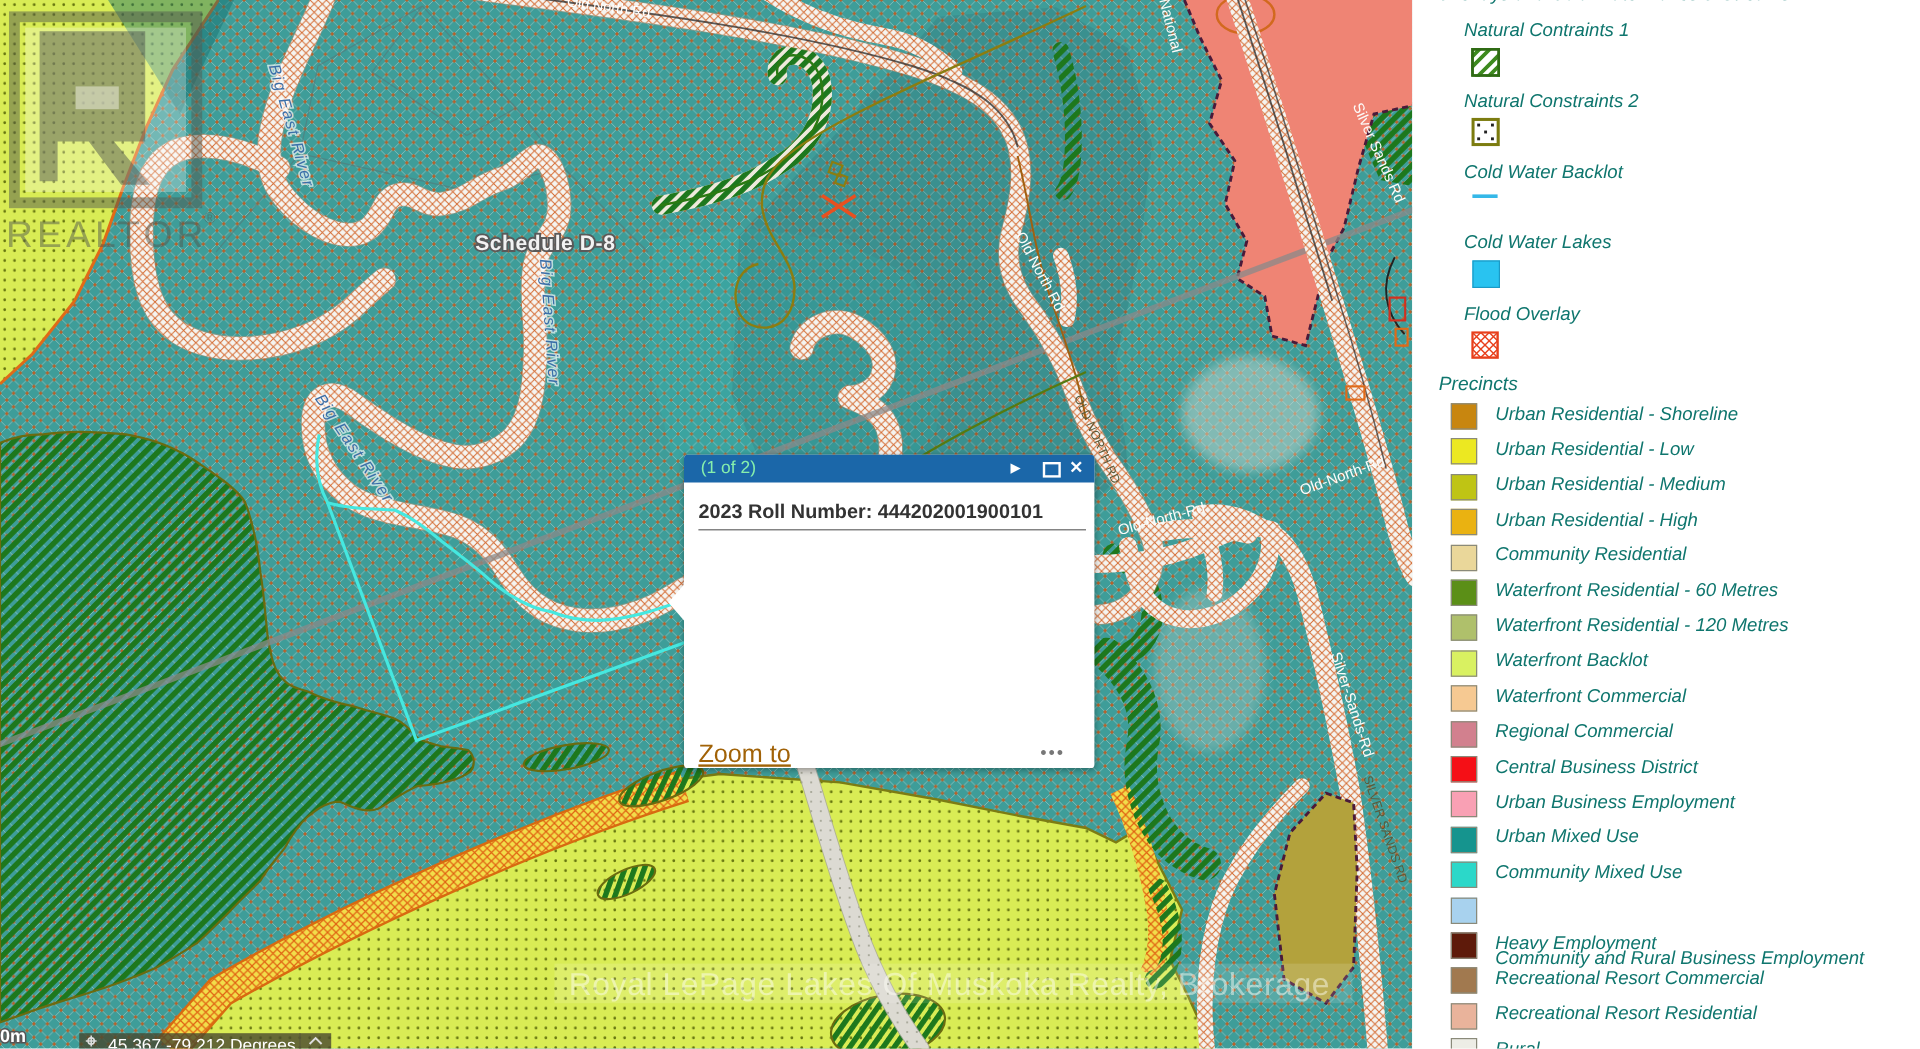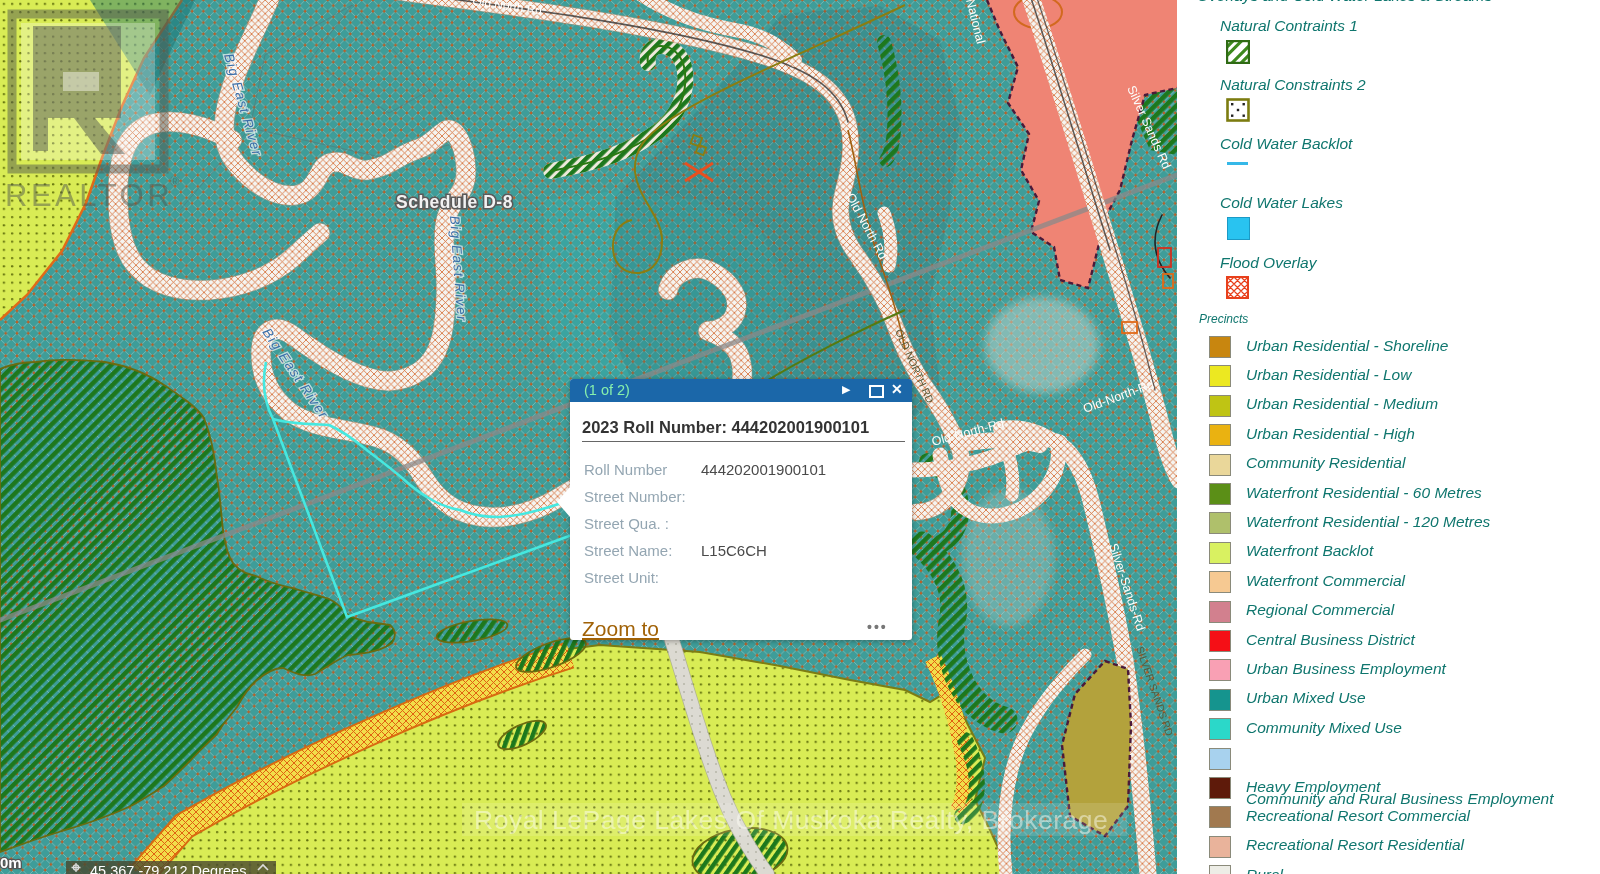--- a/index.html
+++ b/index.html
@@ -195,22 +195,20 @@
 <div id="popup" style="position:absolute;left:570px;top:379px;width:342px;height:261px;background:#fff;border-radius:3px;box-shadow:0 1px 5px rgba(0,0,0,0.35);">
   <div style="position:absolute;left:-13px;top:108px;width:0;height:0;border-top:15px solid transparent;border-bottom:15px solid transparent;border-right:13px solid #fff;"></div>
   <div style="position:absolute;left:0;top:0;width:100%;height:23px;background:#1b67a9;border-radius:3px 3px 0 0;">
     <div style="position:absolute;left:14px;top:3px;color:#86efac;font-size:14.5px;">(1 of 2)</div>
     <div style="position:absolute;left:272px;top:4px;color:#fff;font-size:11px;">▶</div>
     <div style="position:absolute;left:299px;top:5.5px;width:11px;height:9px;border:2px solid #fff;"></div>
     <div style="position:absolute;left:321px;top:2px;color:#fff;font-size:14px;font-weight:bold;">✕</div>
   </div>
   <div style="position:absolute;left:12px;top:39px;color:#333;font-size:16.5px;font-weight:bold;">2023 Roll Number: 444202001900101</div>
   <div style="position:absolute;left:12px;top:62px;width:323px;border-top:1.5px solid #666;"></div>
-  <div style="position:absolute;left:14px;top:77px;color:#94a6b2;font-size:15px;line-height:27px;">Roll Number<br>Street Number:<br>Street Qua. :<br>Street Name:<br>Street Unit:</div>
-  <div style="position:absolute;left:131px;top:77px;color:#4a4a4a;font-size:15px;line-height:27px;">444202001900101<br>&nbsp;<br>&nbsp;<br>L15C6CH<br>&nbsp;</div>
   <div style="position:absolute;left:12px;top:238px;color:#a16207;font-size:21px;text-decoration:underline;">Zoom to</div>
   <div style="position:absolute;left:297px;top:240px;color:#777;font-size:14px;letter-spacing:2px;font-weight:bold;">•••</div>
 </div>
 <div id="legend" style="position:absolute;left:1177px;top:0;width:423px;height:874px;background:#fff;color:#4c4c4c;">
   <div class="lbl" style="left:20px;top:-13px;">Overlays and Cold Water Lakes &amp; Streams</div>
   <div class="lbl" style="left:43px;top:17px;">Natural Contraints 1</div>
   <svg style="position:absolute;left:49px;top:40px;" width="24" height="24">
         <rect x="1" y="1" width="22" height="22" fill="#fff" stroke="#2f6b14" stroke-width="2"></rect>
         <g stroke="#3d8a1e" stroke-width="3.1">
           <path d="M-2,10 L10,-2 M-2,18.5 L18.5,-2 M3,26 L26,3 M12,26 L26,12 M20,27 L27,20"></path>
@@ -230,21 +228,21 @@
       </svg>
   <div class="lbl" style="left:43px;top:135px;">Cold Water Backlot</div>
   <div style="position:absolute;left:50px;top:162px;width:21px;height:2.6px;background:#35b8e8;"></div>
   <div class="lbl" style="left:43px;top:194px;">Cold Water Lakes</div>
   <div style="position:absolute;left:50px;top:217px;width:21px;height:21px;background:#29c3f0;border:1px solid #1b9ac6;"></div>
   <div class="lbl" style="left:43px;top:254px;">Flood Overlay</div>
   <svg style="position:absolute;left:49px;top:276px;" width="24" height="24">
         <rect x="1" y="1" width="21" height="21" fill="#fff" stroke="#e8401c" stroke-width="2"></rect>
         <path d="M1,1 L22,22 M22,1 L1,22 M1,8 L15,22 M8,1 L22,15 M1,15 L8,22 M15,1 L22,8 M1,15 L15,1 M8,22 L22,8 M1,8 L8,1 M15,22 L22,15" stroke="#e8401c" stroke-width="1.2" fill="none"></path>
       </svg>
-  <div class="lbl" style="left:22px;top:312px;font-size:12px;">Precincts</div>
+  <div class="lbl" style="left:22px;top:312px;font-size:16px;">Precincts</div>
   <div style="position:absolute;left:32px;top:336.0px;width:20px;height:20px;background:#c8860f;border:1px solid #8a8a7a;"></div>
   <div class="lbl" style="left:69px;top:336.5px;">Urban Residential - Shoreline</div>
   <div style="position:absolute;left:32px;top:365.4px;width:20px;height:20px;background:#ece821;border:1px solid #8a8a7a;"></div>
   <div class="lbl" style="left:69px;top:365.9px;">Urban Residential - Low</div>
   <div style="position:absolute;left:32px;top:394.8px;width:20px;height:20px;background:#bfc414;border:1px solid #8a8a7a;"></div>
   <div class="lbl" style="left:69px;top:395.3px;">Urban Residential - Medium</div>
   <div style="position:absolute;left:32px;top:424.2px;width:20px;height:20px;background:#eab211;border:1px solid #8a8a7a;"></div>
   <div class="lbl" style="left:69px;top:424.7px;">Urban Residential - High</div>
   <div style="position:absolute;left:32px;top:453.6px;width:20px;height:20px;background:#ead79a;border:1px solid #8a8a7a;"></div>
   <div class="lbl" style="left:69px;top:454.1px;">Community Residential</div>

